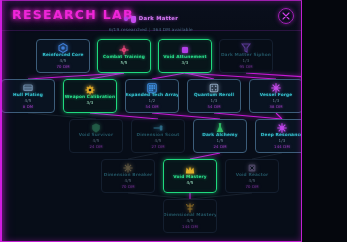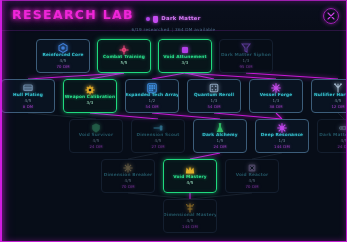--- a/index.html
+++ b/index.html
@@ -7,21 +7,21 @@
   html, body {
     width: 347px;
     height: 242px;
     overflow: hidden;
     background: #05070d;
     font-family: "DejaVu Sans", sans-serif;
   }
 
   #screen {
     position: relative;
-    width: 347px;
+    width: 302px;
     height: 242px;
     background: #070d18;
     overflow: hidden;
   }
 
   
   .frame-border {
     position: absolute;
     inset: 0;
     border: 1px solid #c01fd0;

